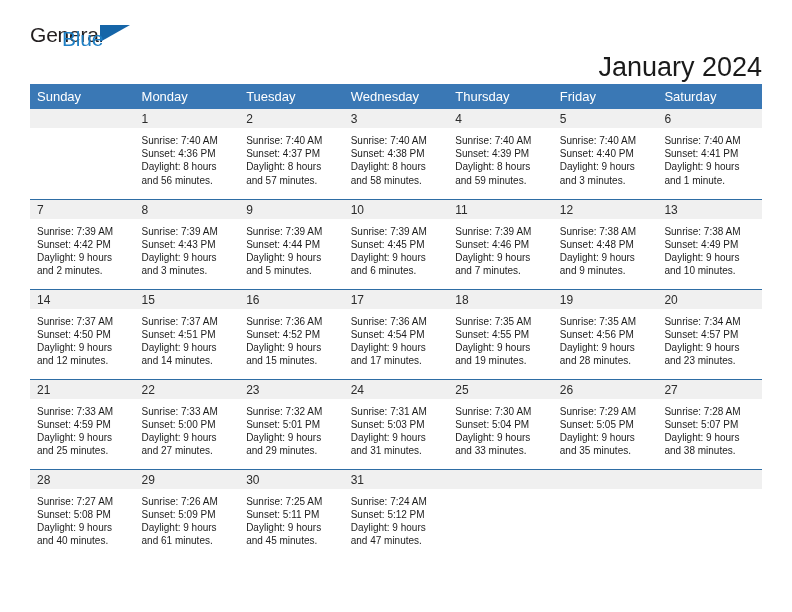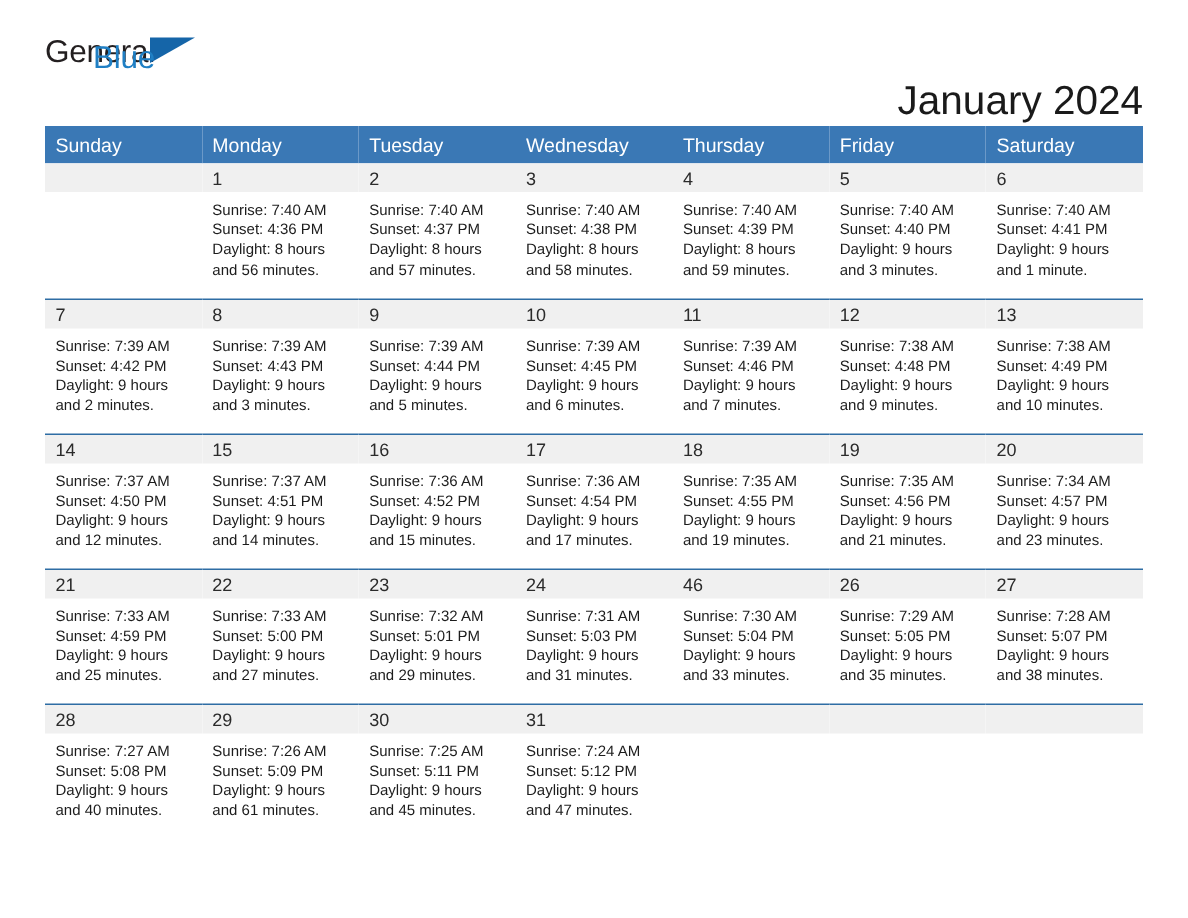--- a/index.html
+++ b/index.html
@@ -339,21 +339,21 @@
               <div>Daylight: 9 hours</div>
               <div>and 19 minutes.</div>
             </div>
           </td>
           <td>
             <div class="daynum">19</div>
             <div class="dayinfo">
               <div>Sunrise: 7:35 AM</div>
               <div>Sunset: 4:56 PM</div>
               <div>Daylight: 9 hours</div>
-              <div>and 21 minutes.</div>
+              <div>and 28 minutes.</div>
             </div>
           </td>
           <td>
             <div class="daynum">20</div>
             <div class="dayinfo">
               <div>Sunrise: 7:34 AM</div>
               <div>Sunset: 4:57 PM</div>
               <div>Daylight: 9 hours</div>
               <div>and 23 minutes.</div>
             </div>
@@ -390,21 +390,21 @@
           <td>
             <div class="daynum">24</div>
             <div class="dayinfo">
               <div>Sunrise: 7:31 AM</div>
               <div>Sunset: 5:03 PM</div>
               <div>Daylight: 9 hours</div>
               <div>and 31 minutes.</div>
             </div>
           </td>
           <td>
-            <div class="daynum">46</div>
+            <div class="daynum">25</div>
             <div class="dayinfo">
               <div>Sunrise: 7:30 AM</div>
               <div>Sunset: 5:04 PM</div>
               <div>Daylight: 9 hours</div>
               <div>and 33 minutes.</div>
             </div>
           </td>
           <td>
             <div class="daynum">26</div>
             <div class="dayinfo">

